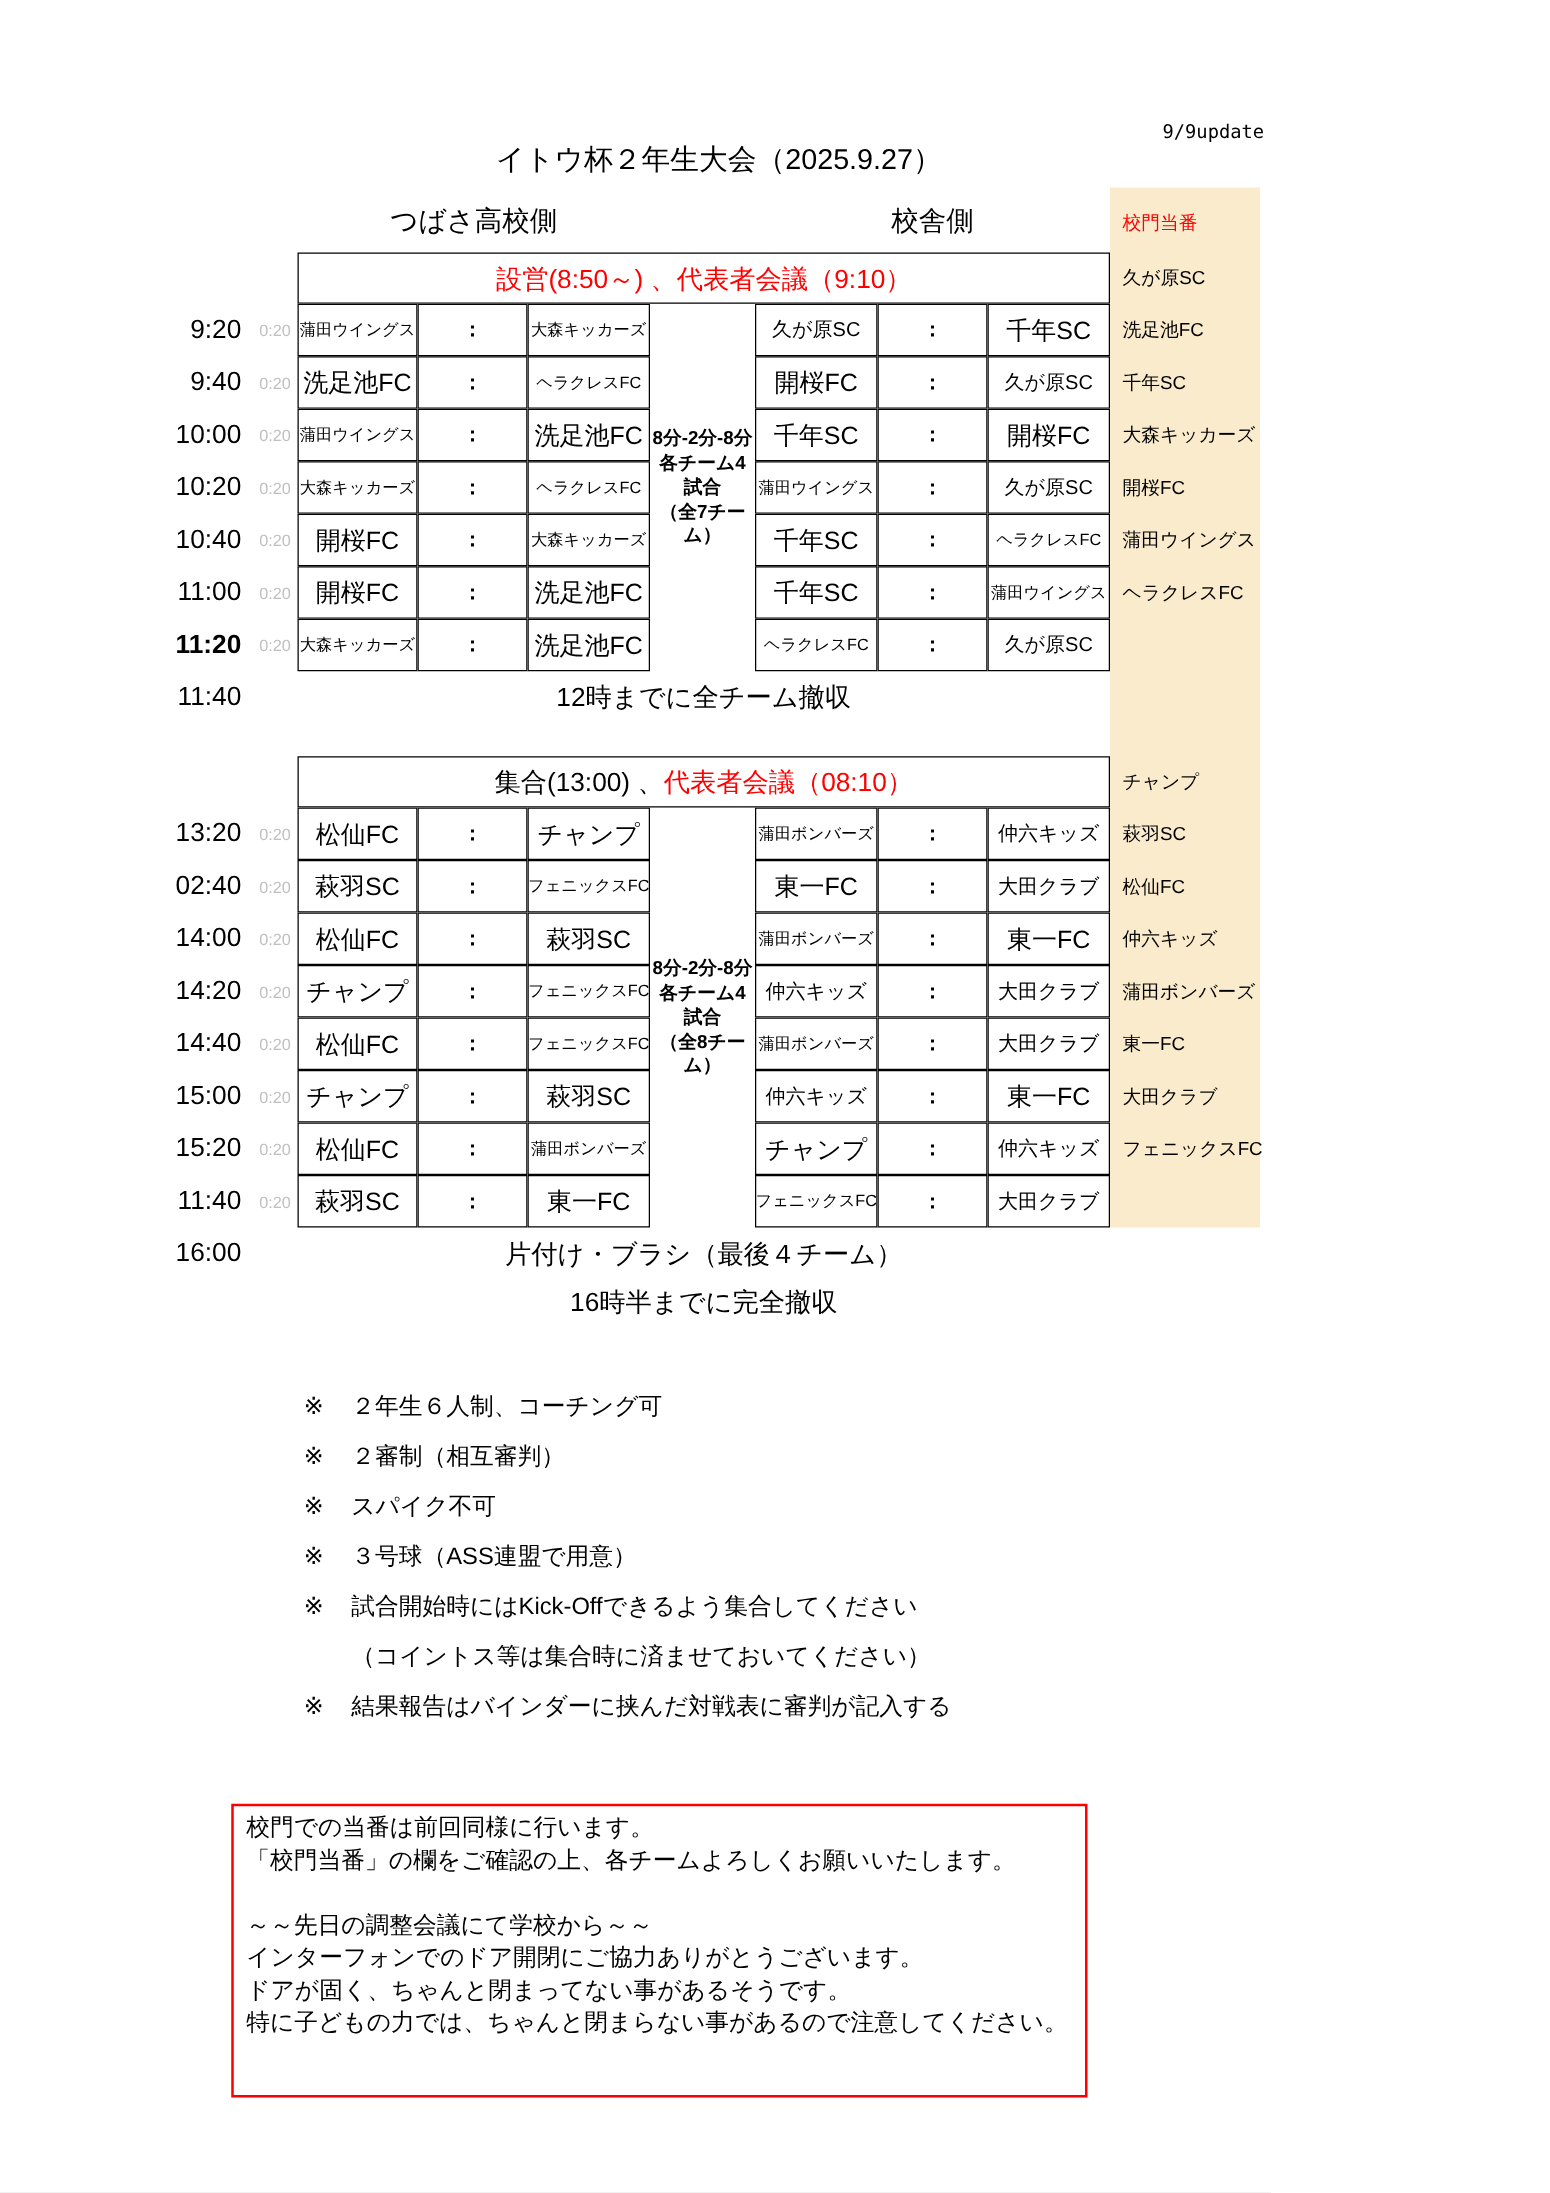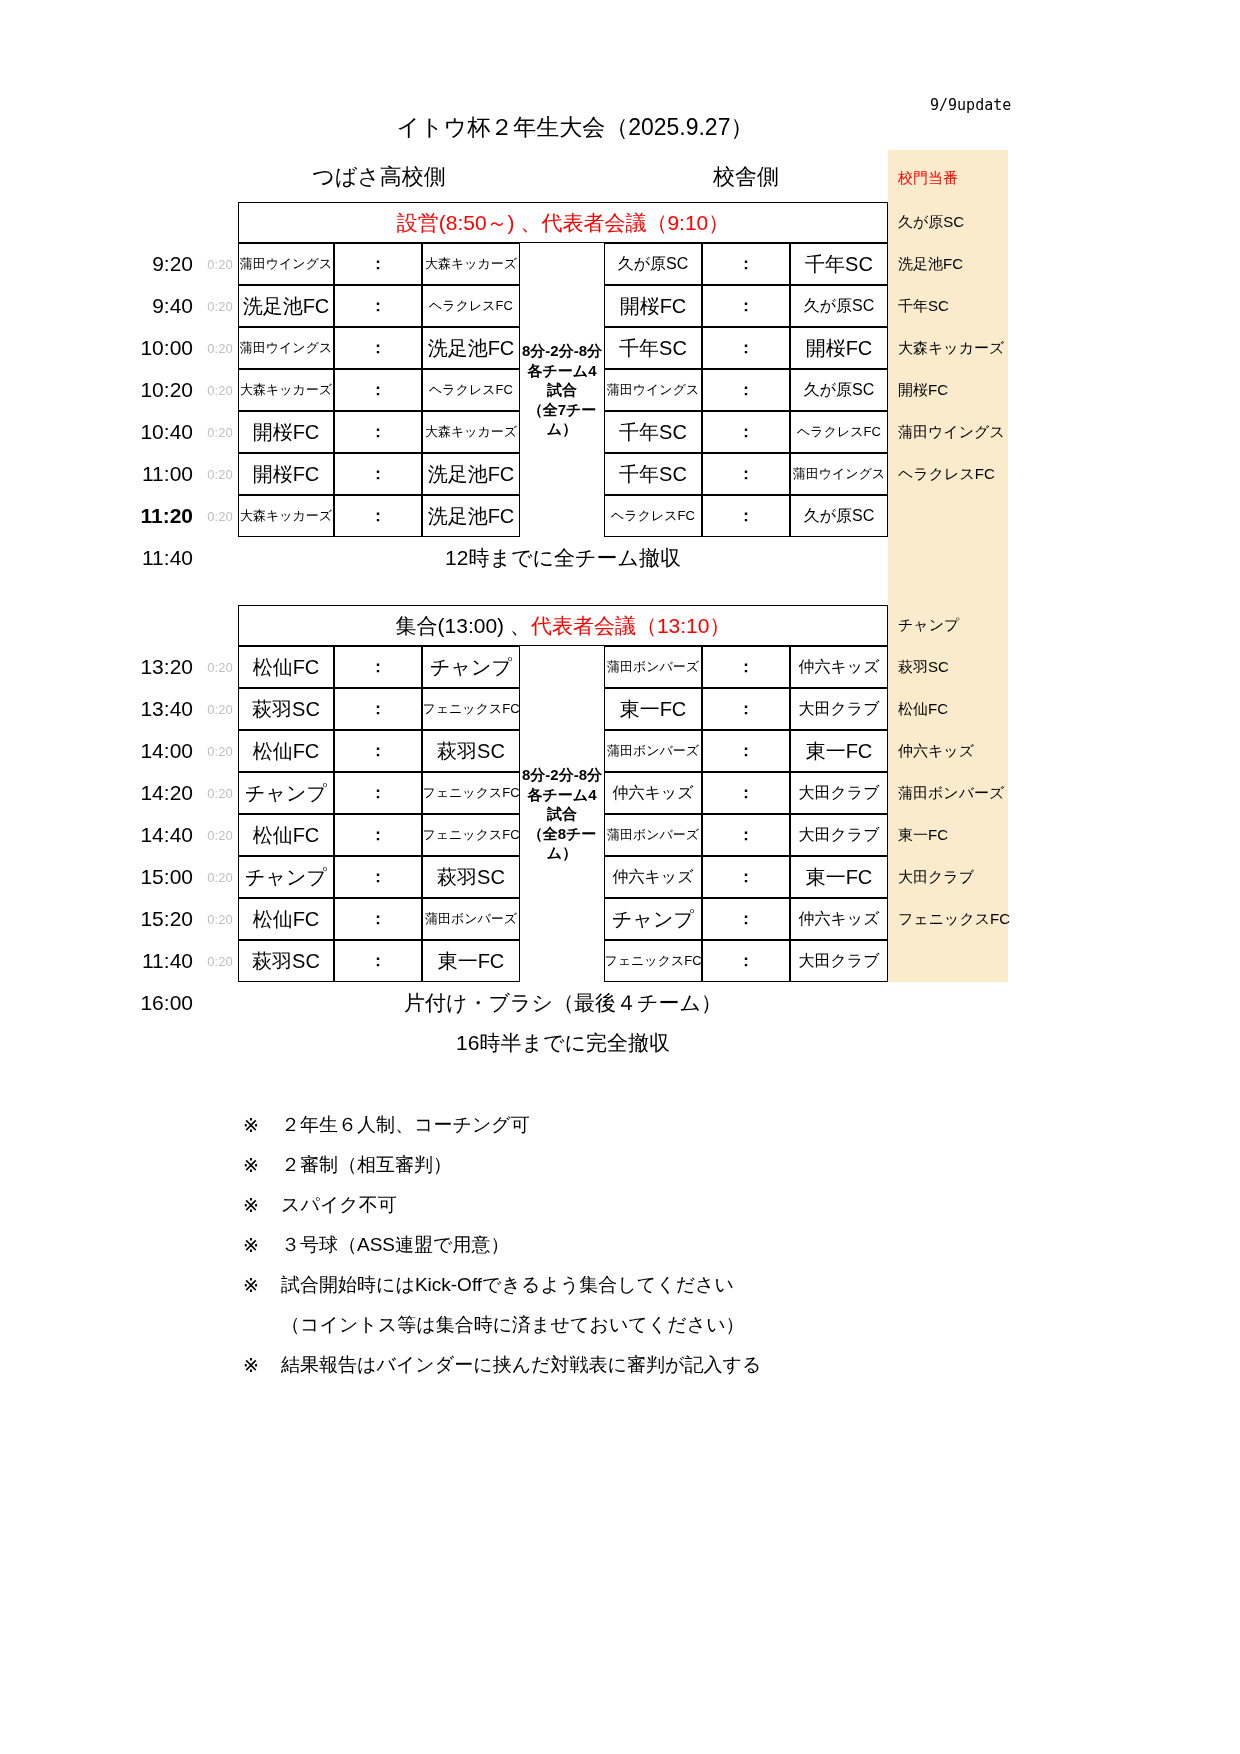--- a/index.html
+++ b/index.html
@@ -144,36 +144,36 @@
     <div class="grid closing">
       <div class="time">11:40</div>
       <div class="closing-text">12時までに全チーム撤収</div>
     </div>
 
     <div class="gap"></div>
 
     <div class="grid" id="afternoon-grid" style="grid-template-rows: 41px repeat(8, 42px);">
         <div class="banner-cell" style="grid-column: 3 / span 7;">
           <div class="banner-black" style="display: inline;">集合(13:00) 、</div>
-          <div class="banner-red" style="display: inline;">代表者会議（13:10）</div>
+          <div class="banner-red" style="display: inline;">代表者会議（08:10）</div>
         </div>
         <div class="duty-cell" style="grid-area: 1 / 10;">チャンプ</div>
         <div class="mid-note" style="grid-area: 2 / 6 / span 8;">8分-2分-8分
 各チーム4試合
 （全8チーム）</div>
         <div class="time" style="grid-area: 2 / 1;">13:20</div>
         <div class="dur" style="grid-area: 2 / 2;">0:20</div>
         <div class="team bordered lg" style="grid-area: 2 / 3;">松仙FC</div>
         <div class="colon bordered" style="grid-area: 2 / 4;">：</div>
         <div class="team bordered lg" style="grid-area: 2 / 5;">チャンプ</div>
         <div class="team bordered sm" style="grid-area: 2 / 7;">蒲田ボンバーズ</div>
         <div class="colon bordered" style="grid-area: 2 / 8;">：</div>
         <div class="team bordered md" style="grid-area: 2 / 9;">仲六キッズ</div>
         <div class="duty-cell" style="grid-area: 2 / 10;">萩羽SC</div>
-        <div class="time" style="grid-area: 3 / 1;">13:40</div>
+        <div class="time" style="grid-area: 3 / 1;">02:40</div>
         <div class="dur" style="grid-area: 3 / 2;">0:20</div>
         <div class="team bordered lg" style="grid-area: 3 / 3;">萩羽SC</div>
         <div class="colon bordered" style="grid-area: 3 / 4;">：</div>
         <div class="team bordered sm" style="grid-area: 3 / 5;">フェニックスFC</div>
         <div class="team bordered lg" style="grid-area: 3 / 7;">東一FC</div>
         <div class="colon bordered" style="grid-area: 3 / 8;">：</div>
         <div class="team bordered md" style="grid-area: 3 / 9;">大田クラブ</div>
         <div class="duty-cell" style="grid-area: 3 / 10;">松仙FC</div>
         <div class="time" style="grid-area: 4 / 1;">14:00</div>
         <div class="dur" style="grid-area: 4 / 2;">0:20</div>
@@ -263,14 +263,23 @@
       <div class="note-row">
         <div class="note-mark"></div>
         <div class="note-text">（コイントス等は集合時に済ませておいてください）</div>
       </div>
       <div class="note-row">
         <div class="note-mark">※</div>
         <div class="note-text">結果報告はバインダーに挟んだ対戦表に審判が記入する</div>
       </div>
     </div>
 
+  <div class="notice-box" id="notice-box">
+      <div class="box-line">校門での当番は前回同様に行います。</div>
+      <div class="box-line">「校門当番」の欄をご確認の上、各チームよろしくお願いいたします。</div>
+      <div class="box-line">&nbsp;</div>
+      <div class="box-line">～～先日の調整会議にて学校から～～</div>
+      <div class="box-line">インターフォンでのドア開閉にご協力ありがとうございます。</div>
+      <div class="box-line">ドアが固く、ちゃんと閉まってない事があるそうです。</div>
+      <div class="box-line">特に子どもの力では、ちゃんと閉まらない事があるので注意してください。</div>
+    </div>
 
 </div>
 
 </body></html>

